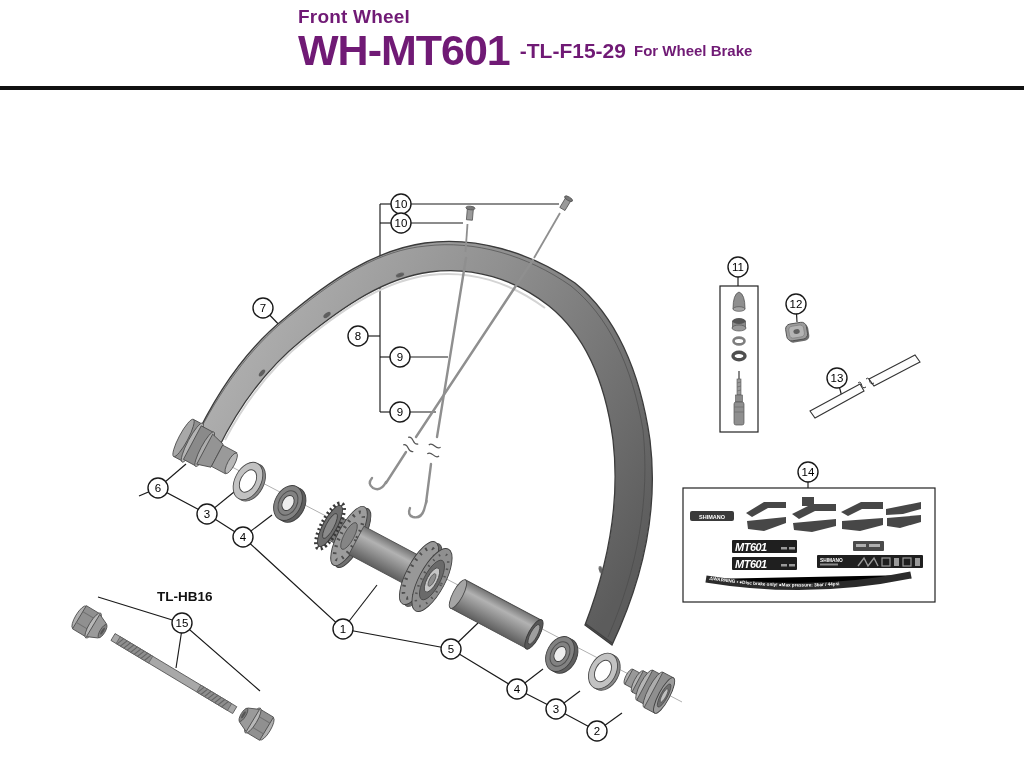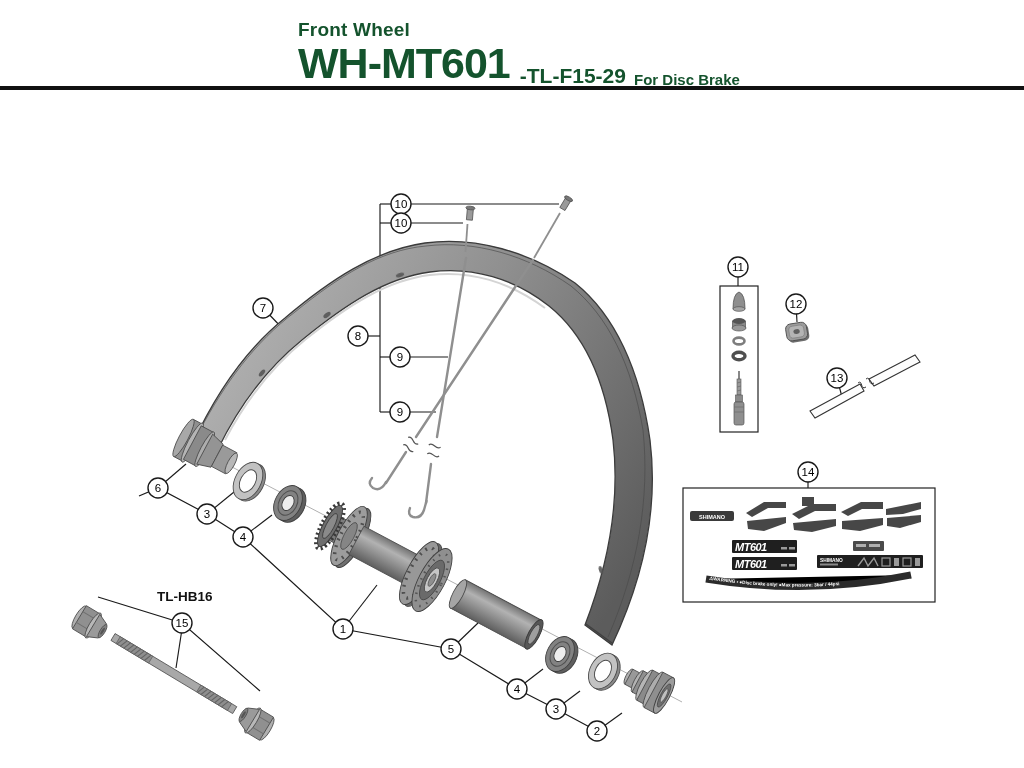--- a/index.html
+++ b/index.html
@@ -1,35 +1,35 @@
 <!DOCTYPE html>
 <html><head>
 <meta charset="utf-8">
 <style>
   html,body{margin:0;padding:0;background:#fff;}
   body{width:1024px;height:768px;position:relative;font-family:"Liberation Sans",sans-serif;overflow:hidden;}
-  .hdr{position:absolute;left:298px;top:19px;color:#14532d;}
+  .hdr{position:absolute;left:298px;top:6px;color:#701a75;}
   .hdr .cat{font-size:19px;font-weight:bold;letter-spacing:.2px;}
-  .modelrow{display:flex;align-items:flex-end;margin-top:-2px;}
+  .modelrow{display:flex;align-items:center;margin-top:-2px;}
   .modelrow .model{font-size:43px;font-weight:bold;letter-spacing:-1px;}
   .modelrow .suffix{font-size:21px;font-weight:bold;margin-left:10px;}
   .modelrow .note{font-size:15px;font-weight:bold;margin-left:8px;}
   .rule{position:absolute;left:0;top:86px;width:1024px;height:4px;background:#111;}
   svg{position:absolute;left:0;top:0;}
   text{font-family:"Liberation Sans",sans-serif;}
 </style>
 </head>
 <body>
 
 <div class="hdr">
   <div class="cat">Front Wheel</div>
   <div class="modelrow">
     <span class="model">WH-MT601</span>
     <span class="suffix">-TL-F15-29</span>
-    <span class="note">For Disc Brake</span>
+    <span class="note">For Wheel Brake</span>
   </div>
 </div>
 <div class="rule"></div>
 
 <svg width="1024" height="768" viewBox="0 0 1024 768">
   <defs>
     <linearGradient id="rimGrad" gradientUnits="userSpaceOnUse" x1="230" y1="300" x2="650" y2="540">
       <stop offset="0" stop-color="#b3b3b3"></stop>
       <stop offset="0.45" stop-color="#909090"></stop>
       <stop offset="1" stop-color="#5c5c5c"></stop>

